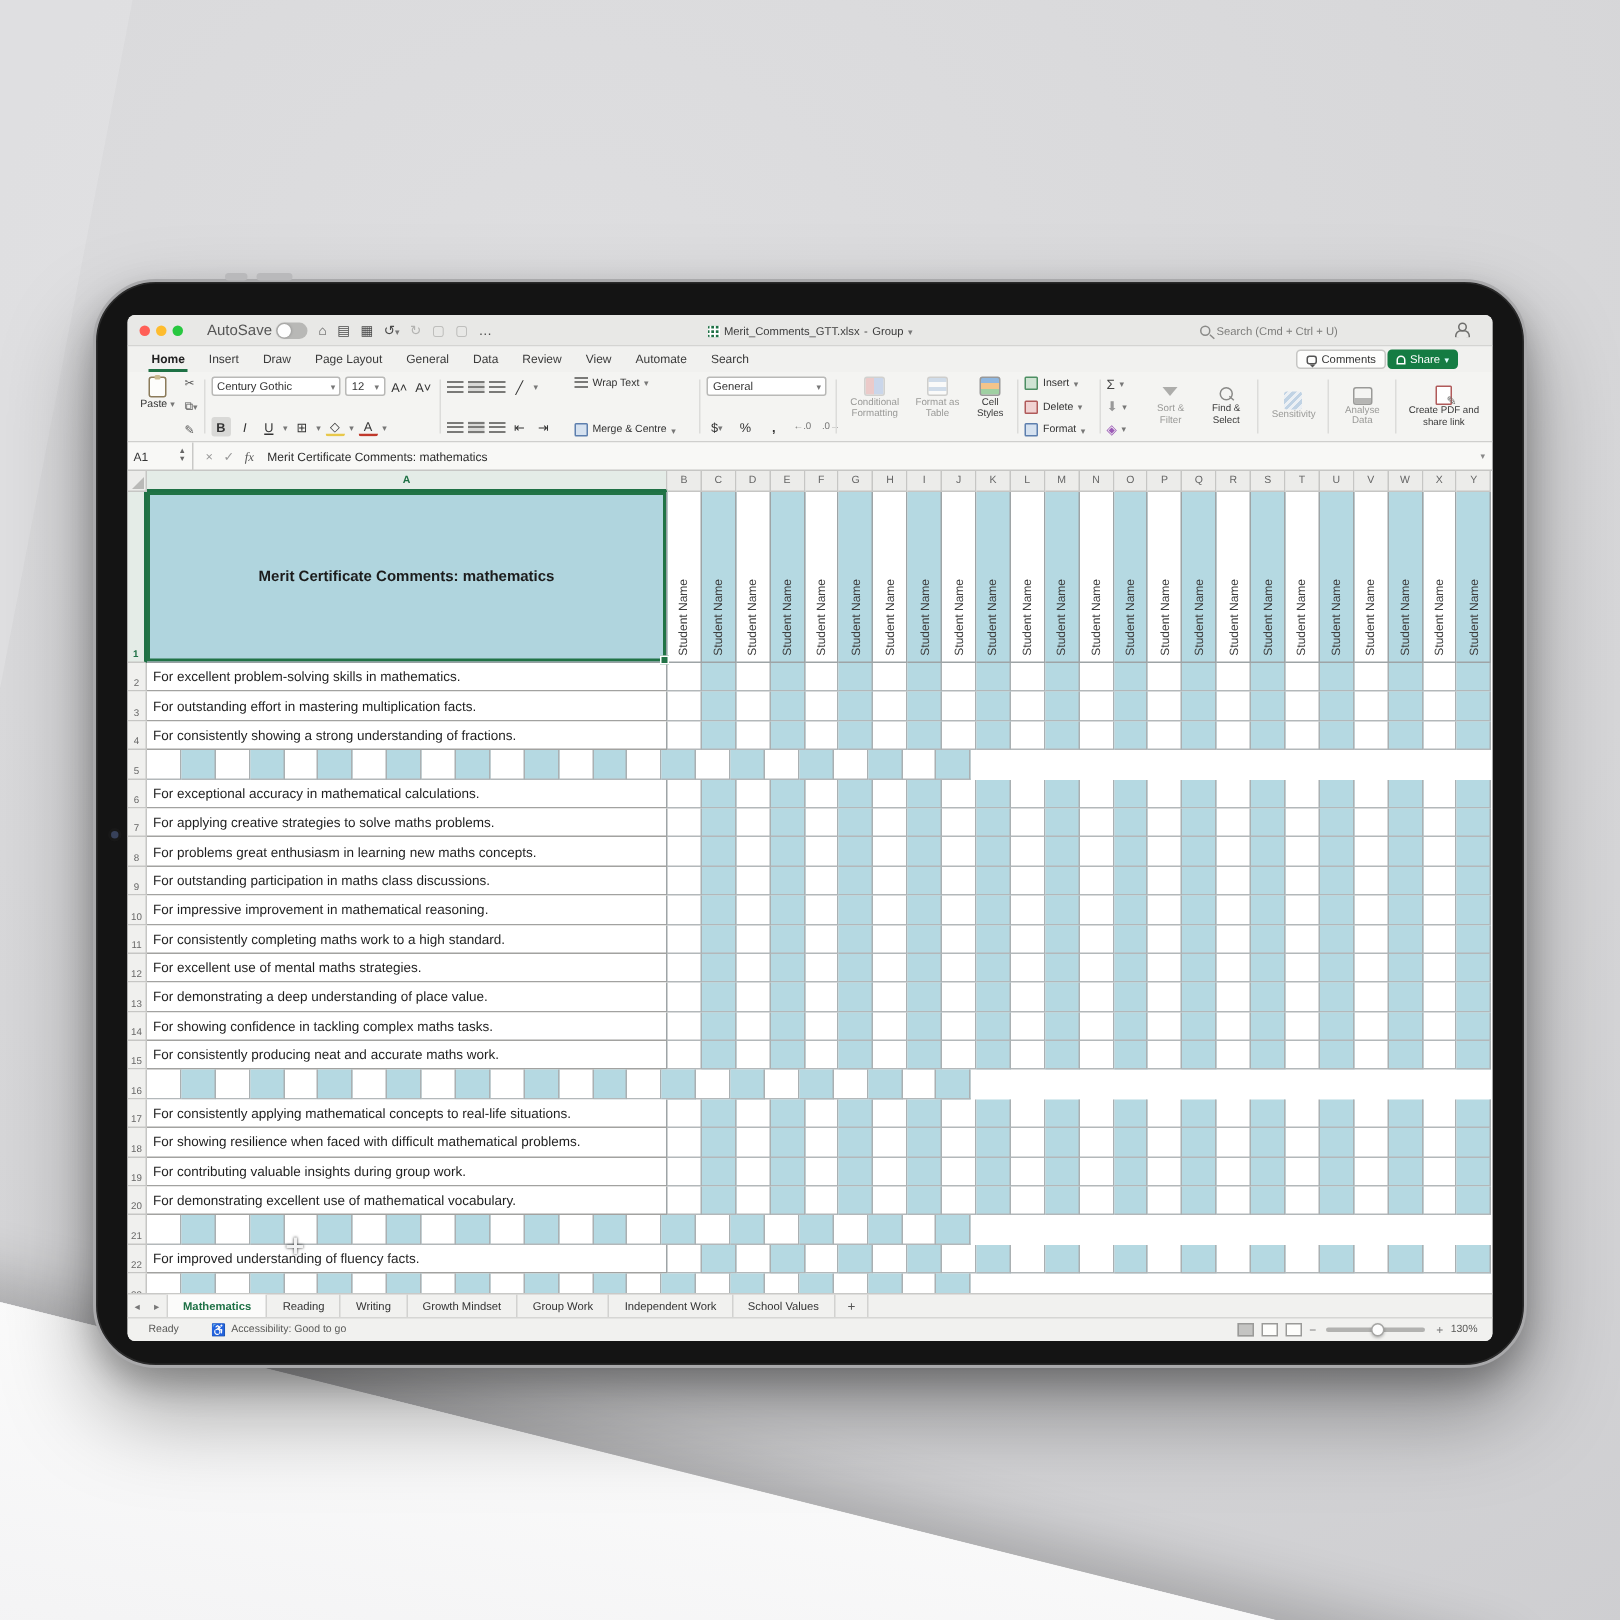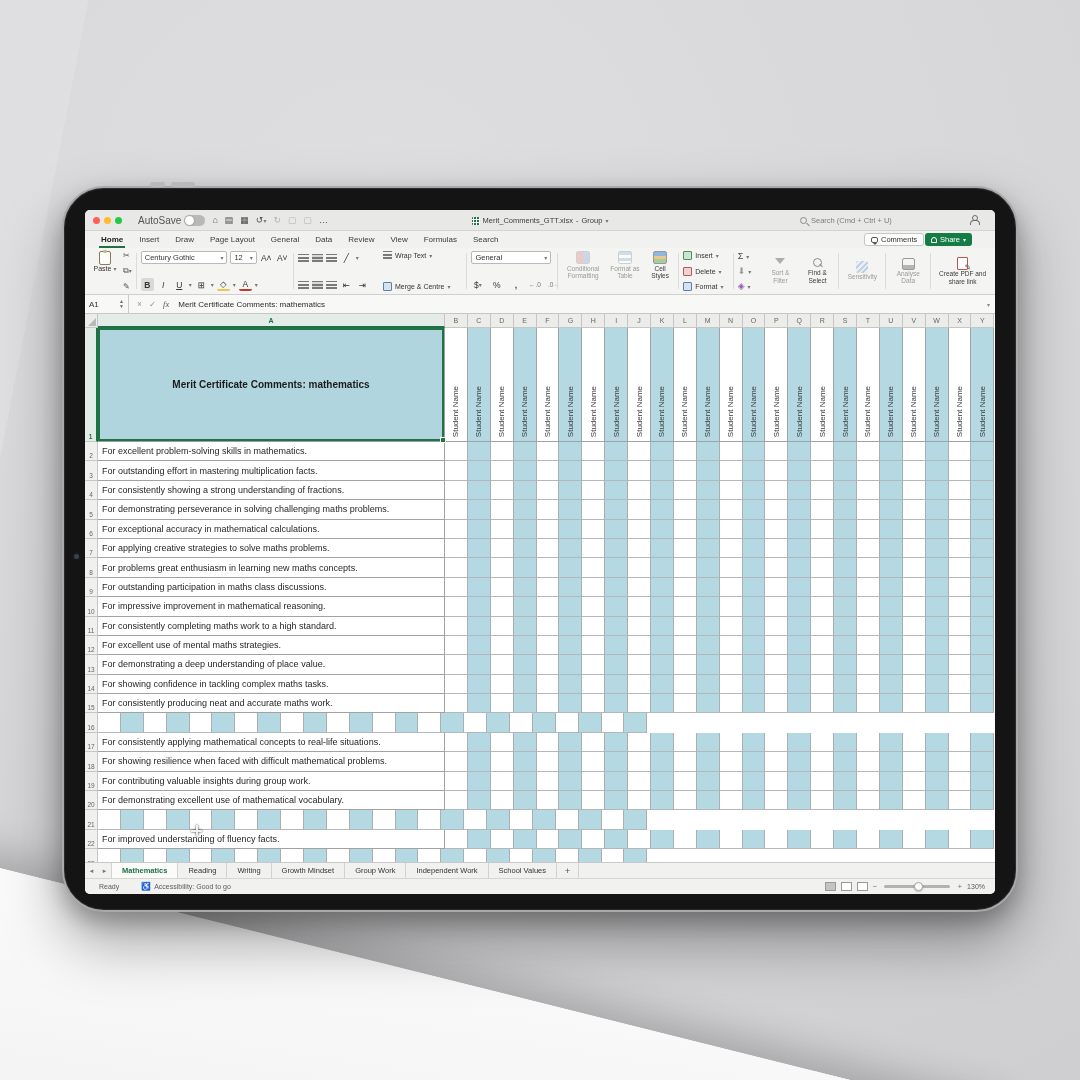--- a/index.html
+++ b/index.html
@@ -213,21 +213,21 @@
     <div class="tabrow">
       <div id="rtabs" style="display:flex;height:17px;">
           <div class="rtab active">Home</div>
           <div class="rtab">Insert</div>
           <div class="rtab">Draw</div>
           <div class="rtab">Page Layout</div>
           <div class="rtab">General</div>
           <div class="rtab">Data</div>
           <div class="rtab">Review</div>
           <div class="rtab">View</div>
-          <div class="rtab">Formulas</div>
+          <div class="rtab">Automate</div>
           <div class="rtab">Search</div>
         </div>
       <div class="pill pill-comments">
         <span class="bubble"></span>
         <span>Comments</span>
       </div>
       <div class="pill pill-share">
         <span class="share-p"></span>
         <span>Share</span>
         <span class="caret" style="color:#dff;">▾</span>
@@ -591,21 +591,20 @@
           <div class="ecell blue" style="width: 22.9px;"></div>
           <div class="ecell" style="width: 22.9px;"></div>
           <div class="ecell blue" style="width: 22.9px;"></div>
           <div class="ecell" style="width: 22.9px;"></div>
           <div class="ecell blue" style="width: 22.9px;"></div>
           <div class="ecell" style="width: 22.9px;"></div>
           <div class="ecell blue" style="width: 22.9px;"></div>
         </div>
         <div class="g-row" style="height: 19.4px;">
           <div class="rowh">5</div>
-          <div class="ccell">For demonstrating perseverance in solving challenging maths problems.</div>
           <div class="ecell" style="width: 22.9px;"></div>
           <div class="ecell blue" style="width: 22.9px;"></div>
           <div class="ecell" style="width: 22.9px;"></div>
           <div class="ecell blue" style="width: 22.9px;"></div>
           <div class="ecell" style="width: 22.9px;"></div>
           <div class="ecell blue" style="width: 22.9px;"></div>
           <div class="ecell" style="width: 22.9px;"></div>
           <div class="ecell blue" style="width: 22.9px;"></div>
           <div class="ecell" style="width: 22.9px;"></div>
           <div class="ecell blue" style="width: 22.9px;"></div>

